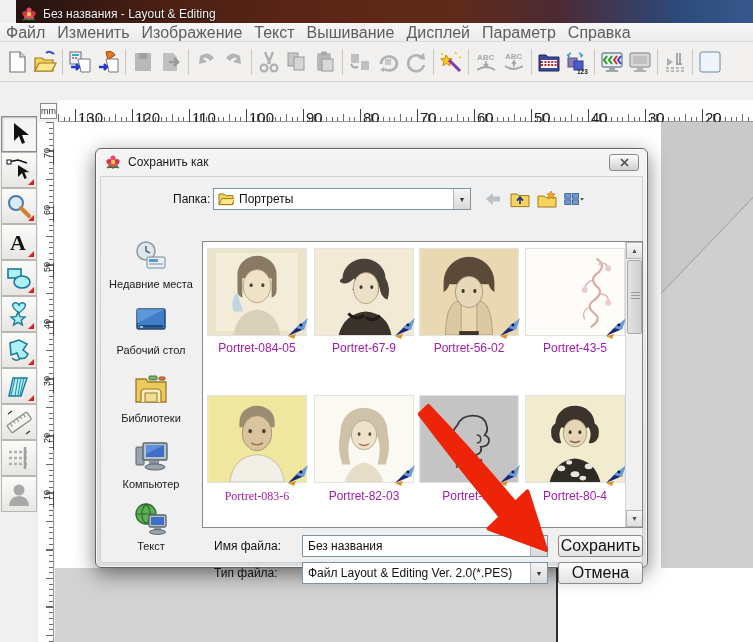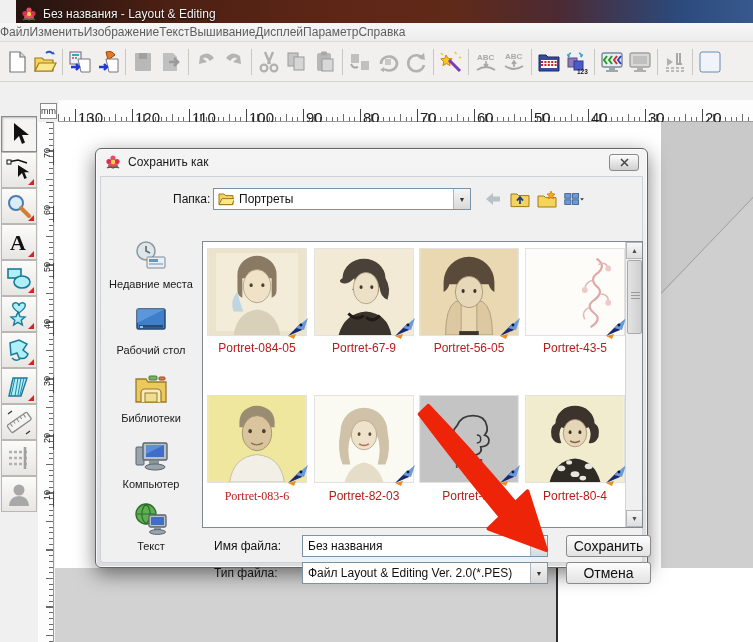--- a/index.html
+++ b/index.html
@@ -9,21 +9,21 @@
   
   .titlebar { position:absolute; left:16px; top:0; width:753px; height:28px;
     background:linear-gradient(90deg,#241310 0%,#4c2013 20%,#5d2616 42%,#602a19 58%,#4c2a33 72%,#2c4a7c 88%,#3a5c90 100%);
     display:flex; align-items:center; border-bottom:1px solid #cdd9ea; }
   .titlebar .t-icon { width:16px; height:16px; margin:0 6px 0 5px; }
   .titlebar .t-text { color:#f2f2f2; font-size:12px; text-shadow:0 1px 2px #000; white-space:nowrap; }
 
   .menubar { position:absolute; left:0; top:23px; width:753px; height:19px;
     background:linear-gradient(#f7f7f7,#ececec); border-bottom:1px solid #dadada;
     display:flex; align-items:center; }
-  .menu-item { font-size:12px; color:#5e5e5e; padding:0 0; height:19px; line-height:19px; cursor:default; }
+  .menu-item { font-size:16px; color:#5e5e5e; padding:0 6px; height:19px; line-height:19px; cursor:default; }
 
   .toolbar { position:absolute; left:0; top:42px; width:753px; height:40px;
     background:#f1f0ee; border-bottom:1px solid #d6d4ce;
     display:flex; align-items:center; padding-left:3px; overflow:hidden; }
   .tb-btn { width:28px; height:28px; flex:0 0 28px; display:flex; align-items:center; justify-content:center; }
   .tb-sep { width:1px; height:26px; background:#c9c7c1; margin:0 3px; flex:0 0 1px; }
   .tb-btn svg { width:24px; height:24px; }
 
   .gapstrip { position:absolute; left:0; top:83px; width:753px; height:17px; background:#f0f0f0; }
 
@@ -87,32 +87,32 @@
   .navicons svg { width:20px; height:18px; }
 
   .sidebar-item { position:absolute; width:96px; text-align:center; }
   .sidebar-item svg { width:36px; height:34px; }
   .sidebar-item .s-lbl { font-size:11px; color:#1a1a1a; line-height:13px; margin-top:1px; }
 
   .filelist { position:absolute; left:101px; top:64px; width:441px; height:287px; background:#fff; border:1px solid #828790; overflow:hidden; }
   .thumb { position:absolute; width:100px; height:88px; background:#fff; border:1px solid #e2e2e2; }
   .thumb svg.pic { position:absolute; left:0; top:0; width:98px; height:86px; }
   .thumb svg.bird { position:absolute; right:-5px; bottom:-6px; width:27px; height:25px; }
-  .flabel { position:absolute; width:106px; text-align:center; font-size:12px; color:#b91c1c; white-space:nowrap; }
+  .flabel { position:absolute; width:106px; text-align:center; font-size:12px; color:#a21caf; white-space:nowrap; }
 
   .scrollbar { position:absolute; right:0; top:0; width:17px; height:100%; background:#f0f0f0; border-left:1px solid #d5d5d5; }
   .sb-btn { position:absolute; left:0; width:17px; height:17px; background:linear-gradient(#f6f6f6,#dedede);
     border:1px solid #b5b5b5; display:flex; align-items:center; justify-content:center; font-size:7px; color:#505050; }
   .sb-thumb { position:absolute; left:1px; top:18px; width:15px; height:74px; background:linear-gradient(90deg,#e3e3e3,#cfcfcf);
     border:1px solid #a8a8a8; border-radius:2px; }
   .sb-grip { position:absolute; left:3px; top:34px; width:9px; height:1px; background:#9a9a9a; box-shadow:0 3px 0 #9a9a9a,0 -3px 0 #9a9a9a; }
 
   .btn { position:absolute; width:85px; height:22px; background:linear-gradient(#fdfdfd,#e2e2e2);
-    border:1px solid #8a8a8a; border-radius:3px; font-size:14px; color:#111;
-    display:flex; align-items:center; justify-content:center;margin-left:8px; }
+    border:1px solid #8a8a8a; border-radius:3px; font-size:16px; color:#111;
+    display:flex; align-items:center; justify-content:center; }
 
   .arrow-overlay { position:absolute; left:0; top:0; width:753px; height:642px; z-index:50; pointer-events:none; }
 </style>
 </head>
 <body>
 
 <div class="stage">
 
   <div class="titlebar">
     <svg class="t-icon" viewBox="0 0 16 16">
@@ -585,21 +585,21 @@
             <ellipse cx="44" cy="43" rx="1.6" ry="2" fill="#3a3226"></ellipse>
               <ellipse cx="56" cy="43" rx="1.6" ry="2" fill="#3a3226"></ellipse>
           </svg>
           <svg class="bird" viewBox="0 0 27 25">
               <path d="M4,20 L16,8 l2,6 z" fill="#1a2a72"></path>
               <path d="M12,12 L24,2 l-4,12 z" fill="#6a9ad8"></path>
               <path d="M4,20 l8,-2 l-2,5 z" fill="#e89020"></path>
               <circle cx="17" cy="9" r="1.4" fill="#0a1440"></circle>
             </svg>
         </div>
-        <div class="flabel" style="left:213px; top:99px;">Portret-56-05</div>
+        <div class="flabel" style="left:213px; top:99px;">Portret-56-02</div>
 
         <div class="thumb" style="left:322px; top:6px;">
           <svg class="pic" viewBox="0 0 100 88">
             <rect width="100" height="88" fill="#fdfcf8"></rect>
             <path d="M72,10 q10,6 2,14 q-10,6 -2,14 q8,6 -2,14 q-10,6 0,14 q8,6 -4,14" stroke="#dda8a8" stroke-width="2.2" fill="none"></path>
             <path d="M74,16 q8,-4 10,4 M68,32 q-8,2 -8,10 M76,46 q9,0 8,9 M64,60 q-8,4 -4,12" stroke="#e4b8b8" stroke-width="1.6" fill="none"></path>
             <circle cx="84" cy="20" r="3" fill="#eccaca"></circle>
               <circle cx="60" cy="42" r="3" fill="#eccaca"></circle>
               <circle cx="84" cy="55" r="3" fill="#eccaca"></circle>
           </svg>

